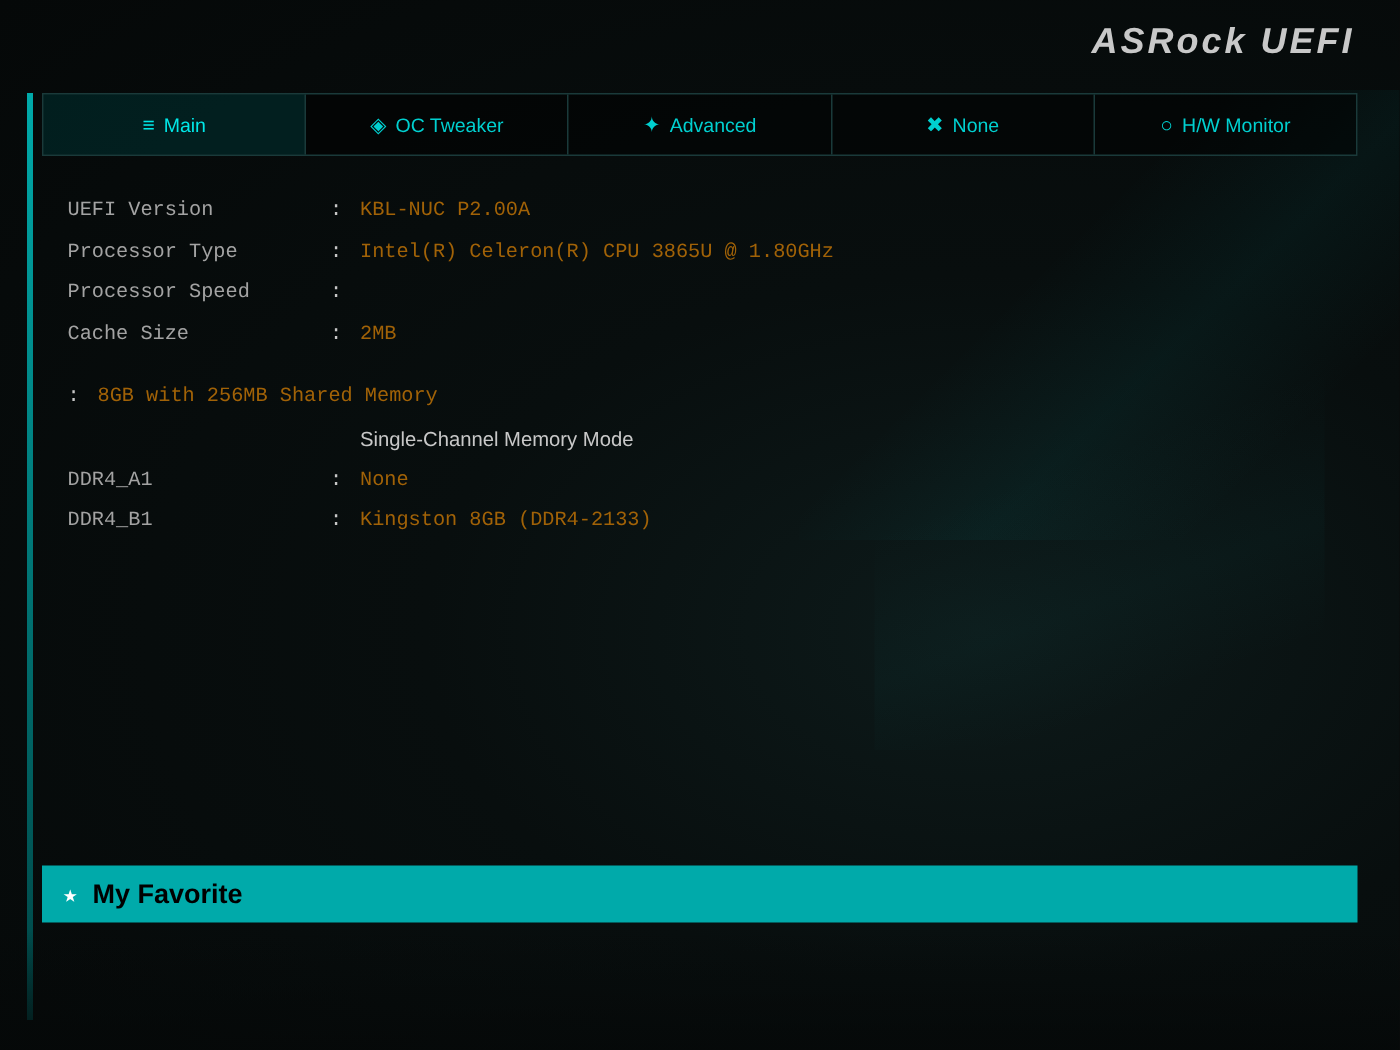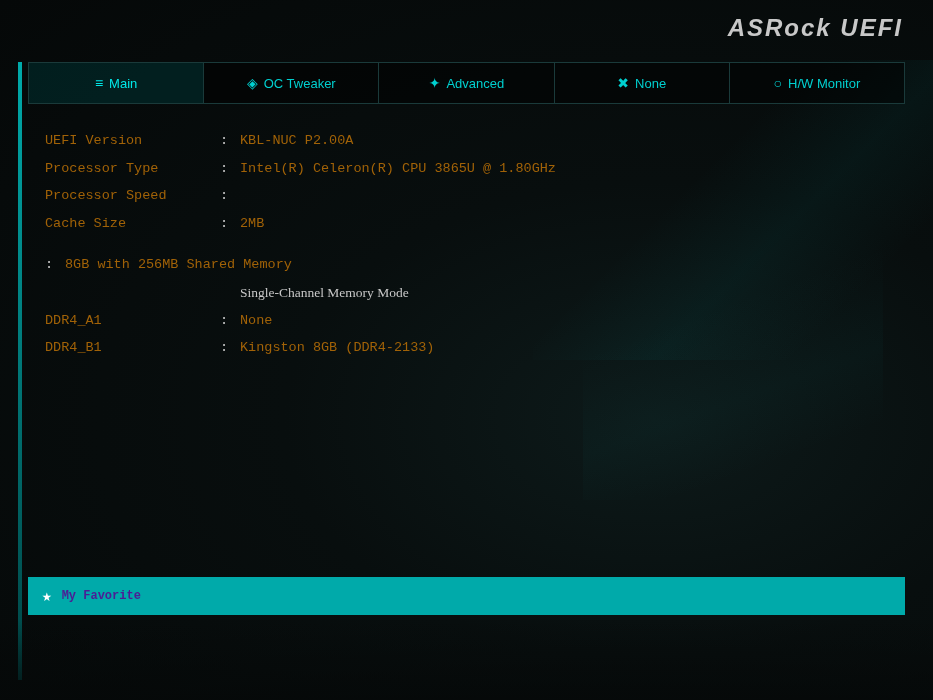--- a/index.html
+++ b/index.html
@@ -121,41 +121,41 @@
       margin-bottom: 6px;
       font-size: 13.5px;
       font-family: 'Courier New', Courier, monospace;
       color: #c8c8c8;
       line-height: 1.6;
     }
 
     .info-label {
       width: 175px;
       min-width: 175px;
-      color: #a16207;
+      color: #a3a3a3;
     }
 
     .info-colon {
       width: 20px;
       color: #c8c8c8;
     }
 
     .info-value {
       color: #a16207;
       flex: 1;
     }
 
     .info-spacer {
       height: 14px;
     }
 
     .info-continuation {
       display: flex;
       font-size: 13.5px;
-      font-family: Liberation Serif, serif;
+      font-family: Liberation Sans, sans-serif;
       color: #c8c8c8;
       margin-bottom: 6px;
       line-height: 1.6;
     }
 
     .info-continuation .indent {
       width: 195px;
     }
 
     
@@ -171,23 +171,23 @@
       padding: 0 14px;
       gap: 10px;
     }
 
     .favorite-row .star-icon {
       color: #fff;
       font-size: 16px;
     }
 
     .favorite-row .fav-label {
-      color: #4c1d95;
-      font-size: 12px;
-      font-family: Liberation Mono, monospace;
+      color: #000000;
+      font-size: 18px;
+      font-family: Liberation Sans, sans-serif;
       font-weight: bold;
     }
 
     
     .bottom-fade {
       position: absolute;
       bottom: 0;
       left: 0;
       right: 0;
       height: 80px;

